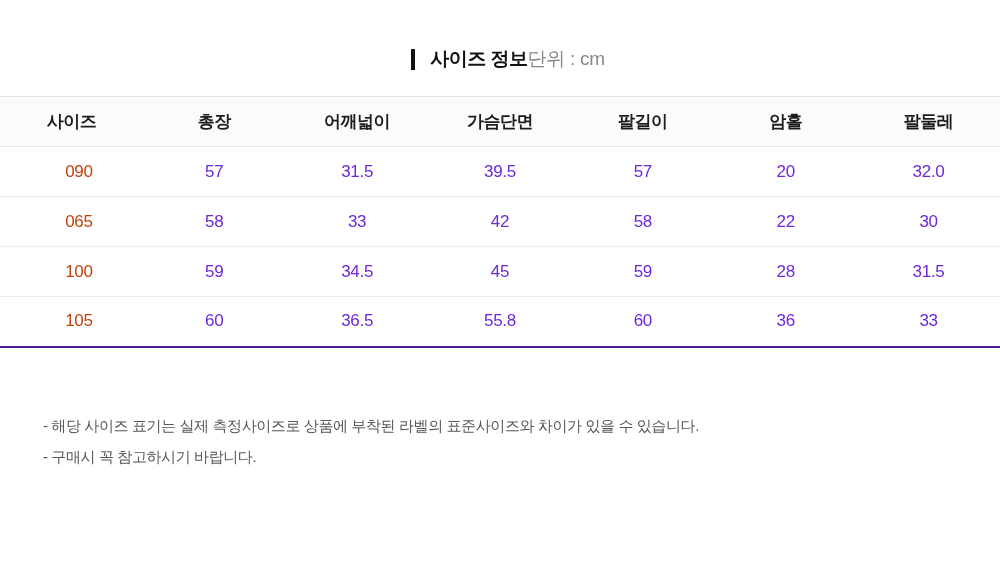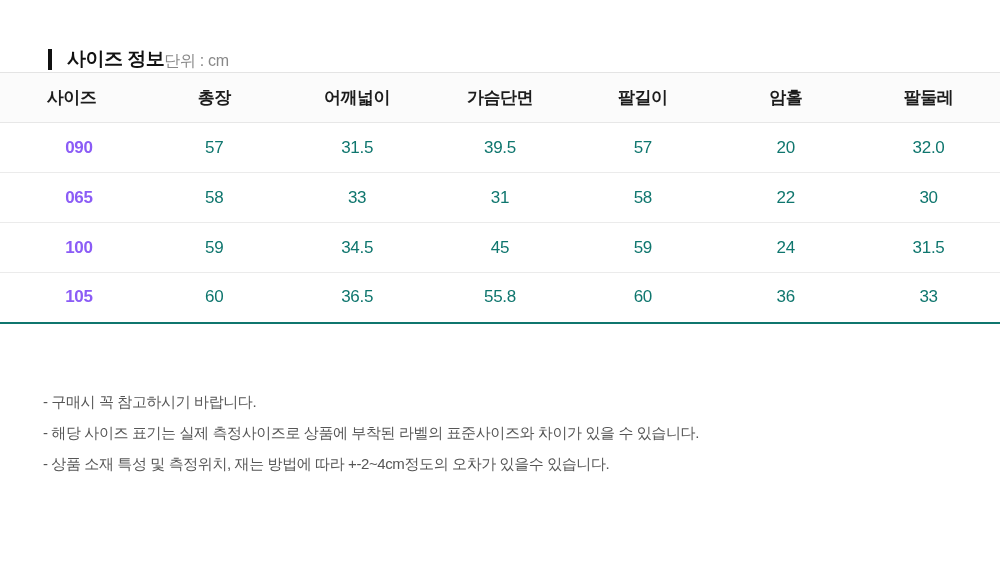--- a/index.html
+++ b/index.html
@@ -7,74 +7,75 @@
     width: 1000px; height: 571px;
     background: #ffffff;
     font-family: "Liberation Sans", "DejaVu Sans", sans-serif;
     overflow: hidden;
   }
   .page { width: 1000px; height: 571px; position: relative; }
 
   
   .section-header {
     display: flex;
-    justify-content: flex-start;
+    justify-content: center;
     align-items: flex-end;
-    padding: 46px 52px 0 48px;
+    padding: 46px 52px 0 68px;
   }
   .title-wrap { display: flex; align-items: center; }
   .title-bar {
     display: inline-block;
     width: 4px; height: 21px;
     background: #111111;
     margin-right: 15px;
   }
   .section-title {
     font-size: 19px;
     font-weight: 700;
     color: #111111;
     letter-spacing: -0.5px;
   }
   .unit-label {
-    font-size: 16px;
+    font-size: 19px;
     color: #888888;
     letter-spacing: -0.3px;
   }
 
   
   table.size-table {
     width: 100%;
     border-collapse: collapse;
     table-layout: fixed;
+    margin-top: 24px;
   }
   .size-table th {
     height: 50px;
     font-size: 17px;
     font-weight: 700;
     color: #1c1c1c;
     background: #fbfbfb;
     border-top: 1px solid #e4e4e4;
     border-bottom: 1px solid #e7e7e7;
     text-align: center;
     vertical-align: middle;
     letter-spacing: -0.5px;
   }
   .size-table td {
     height: 50px;
     font-size: 17px;
-    color: #0f766e;
+    color: #6d28d9;
     text-align: center;
     vertical-align: middle;
     border-bottom: 1px solid #ebebeb;
     letter-spacing: -0.3px;
   }
-  .size-table tr:last-child td { border-bottom: 2px solid #0f766e; }
+  .size-table tr:last-child td { border-bottom: 2px solid #4c1d95; }
   .size-table td.size-cell {
-    font-weight: 700;
-    color: #8b5cf6;
+    font-weight: 400;
+    color: #c2410c;
     padding-left: 15px;
   }
 
   
   .notes {
     margin: 62px 0 0 43px;
   }
   .note-line {
     font-size: 15px;
     color: #565656;
@@ -114,45 +115,44 @@
         <td>31.5</td>
         <td>39.5</td>
         <td>57</td>
         <td>20</td>
         <td>32.0</td>
       </tr>
       <tr>
         <td class="size-cell">065</td>
         <td>58</td>
         <td>33</td>
-        <td>31</td>
+        <td>42</td>
         <td>58</td>
         <td>22</td>
         <td>30</td>
       </tr>
       <tr>
         <td class="size-cell">100</td>
         <td>59</td>
         <td>34.5</td>
         <td>45</td>
         <td>59</td>
-        <td>24</td>
+        <td>28</td>
         <td>31.5</td>
       </tr>
       <tr>
         <td class="size-cell">105</td>
         <td>60</td>
         <td>36.5</td>
         <td>55.8</td>
         <td>60</td>
         <td>36</td>
         <td>33</td>
       </tr>
     </tbody>
   </table>
 
   <div class="notes">
+    <div class="note-line">- 해당 사이즈 표기는 실제 측정사이즈로 상품에 부착된 라벨의 표준사이즈와 차이가 있을 수 있습니다.</div>
     <div class="note-line">- 구매시 꼭 참고하시기 바랍니다.</div>
-    <div class="note-line">- 해당 사이즈 표기는 실제 측정사이즈로 상품에 부착된 라벨의 표준사이즈와 차이가 있을 수 있습니다.</div>
-    <div class="note-line">- 상품 소재 특성 및 측정위치, 재는 방법에 따라 +-2~4cm정도의 오차가 있을수 있습니다.</div>
   </div>
 
 </div>
 
 </body></html>

